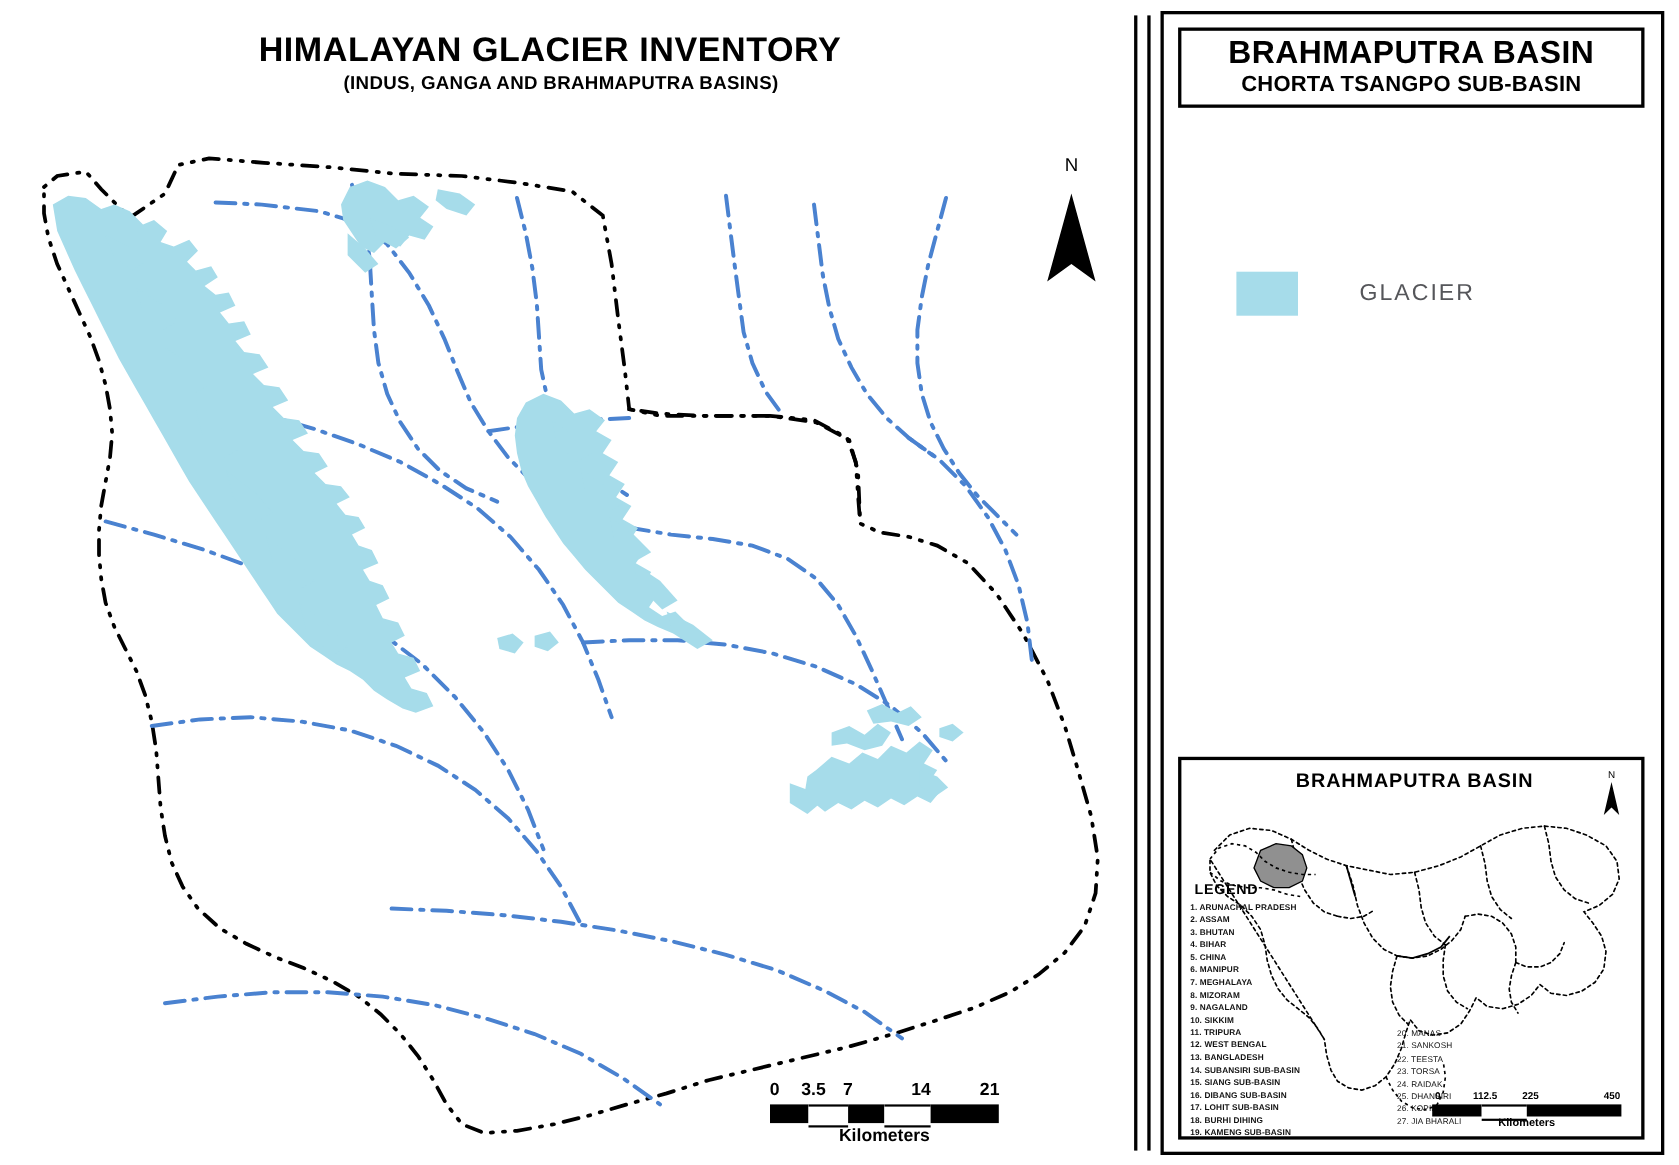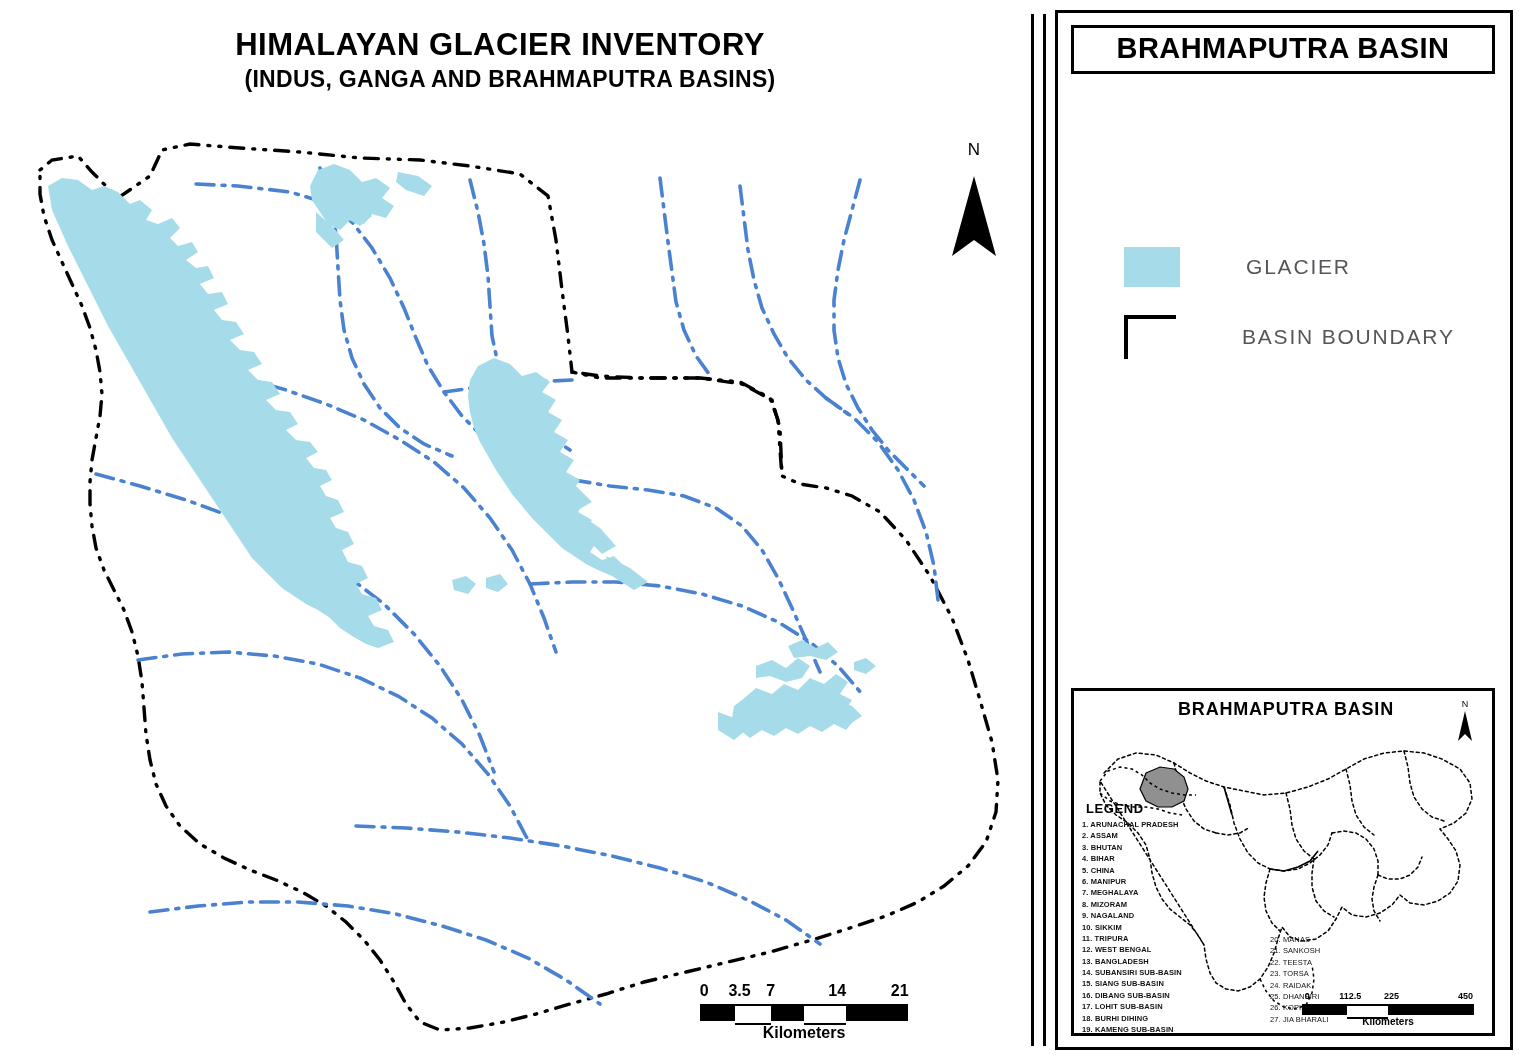--- a/index.html
+++ b/index.html
@@ -40,21 +40,21 @@
     text-align: center;
   }
   #map-title {
     font-size: 31px;
     font-weight: bold;
     letter-spacing: 0.5px;
     line-height: 1.12;
     white-space: nowrap;
   }
   #map-subtitle {
-    font-size: 23px;
+    font-size: 17px;
     font-weight: bold;
     letter-spacing: 0.3px;
     line-height: 1.15;
     margin-top: 3px;
     white-space: nowrap;
     margin-left: 20px;
   }
 
   #map-canvas {
     position: absolute;
@@ -173,21 +173,20 @@
     position: absolute;
     left: 66px;
     top: 228px;
     width: 390px;
   }
   .legend-row {
     display: flex;
     align-items: center;
     height: 52px;
     margin-bottom: 18px;
-    gap: 10px;
   }
   .legend-swatch {
     width: 56px;
     height: 40px;
     flex: 0 0 auto;
   }
   .legend-swatch.boundary {
     border-top: 4px solid #000;
     border-left: 4px solid #000;
     width: 52px;
@@ -459,34 +458,31 @@
     </div>
   </div>
 
   <div class="divider" id="divider-1"></div>
   <div class="divider" id="divider-2"></div>
 
   <div id="right-panel">
 
     <div id="panel-title-box">
       <div id="panel-title">BRAHMAPUTRA BASIN</div>
+      <div id="panel-subtitle">CHORTA TSANGPO SUB-BASIN</div>
     </div>
 
     <div id="panel-legend">
 
       <div class="legend-row">
         <div class="legend-swatch" style="background:#a6dcea"></div>
         <div class="legend-label">GLACIER</div>
       </div>
 
 
-      <div class="legend-row">
-        <div class="legend-swatch boundary"></div>
-        <div class="legend-label">BASIN BOUNDARY</div>
-      </div>
 
     </div>
 
     <div id="inset-box">
 
       <div id="inset-title">BRAHMAPUTRA BASIN</div>
 
       <svg id="inset-canvas" viewBox="0 0 418 342">
 
         <g fill="none" stroke="#000" stroke-width="1.5" stroke-dasharray="3 3" stroke-linecap="round">

